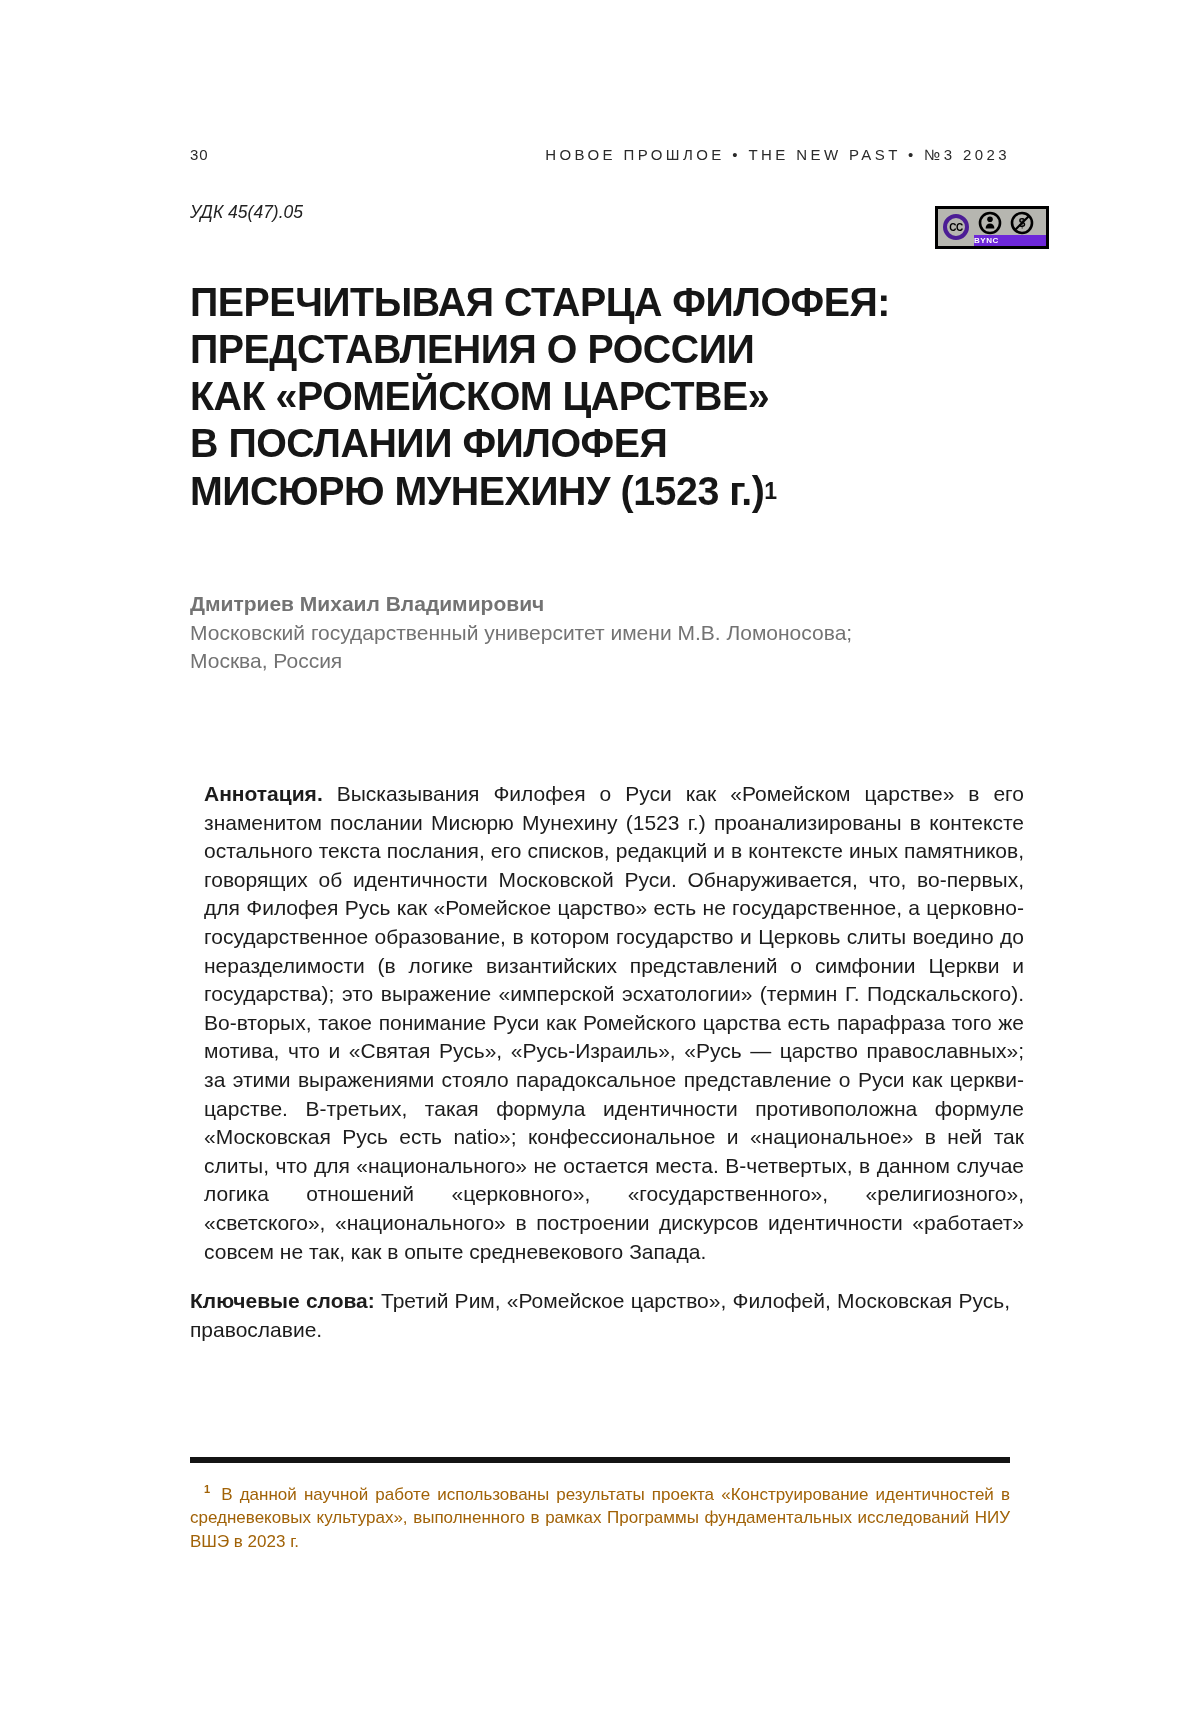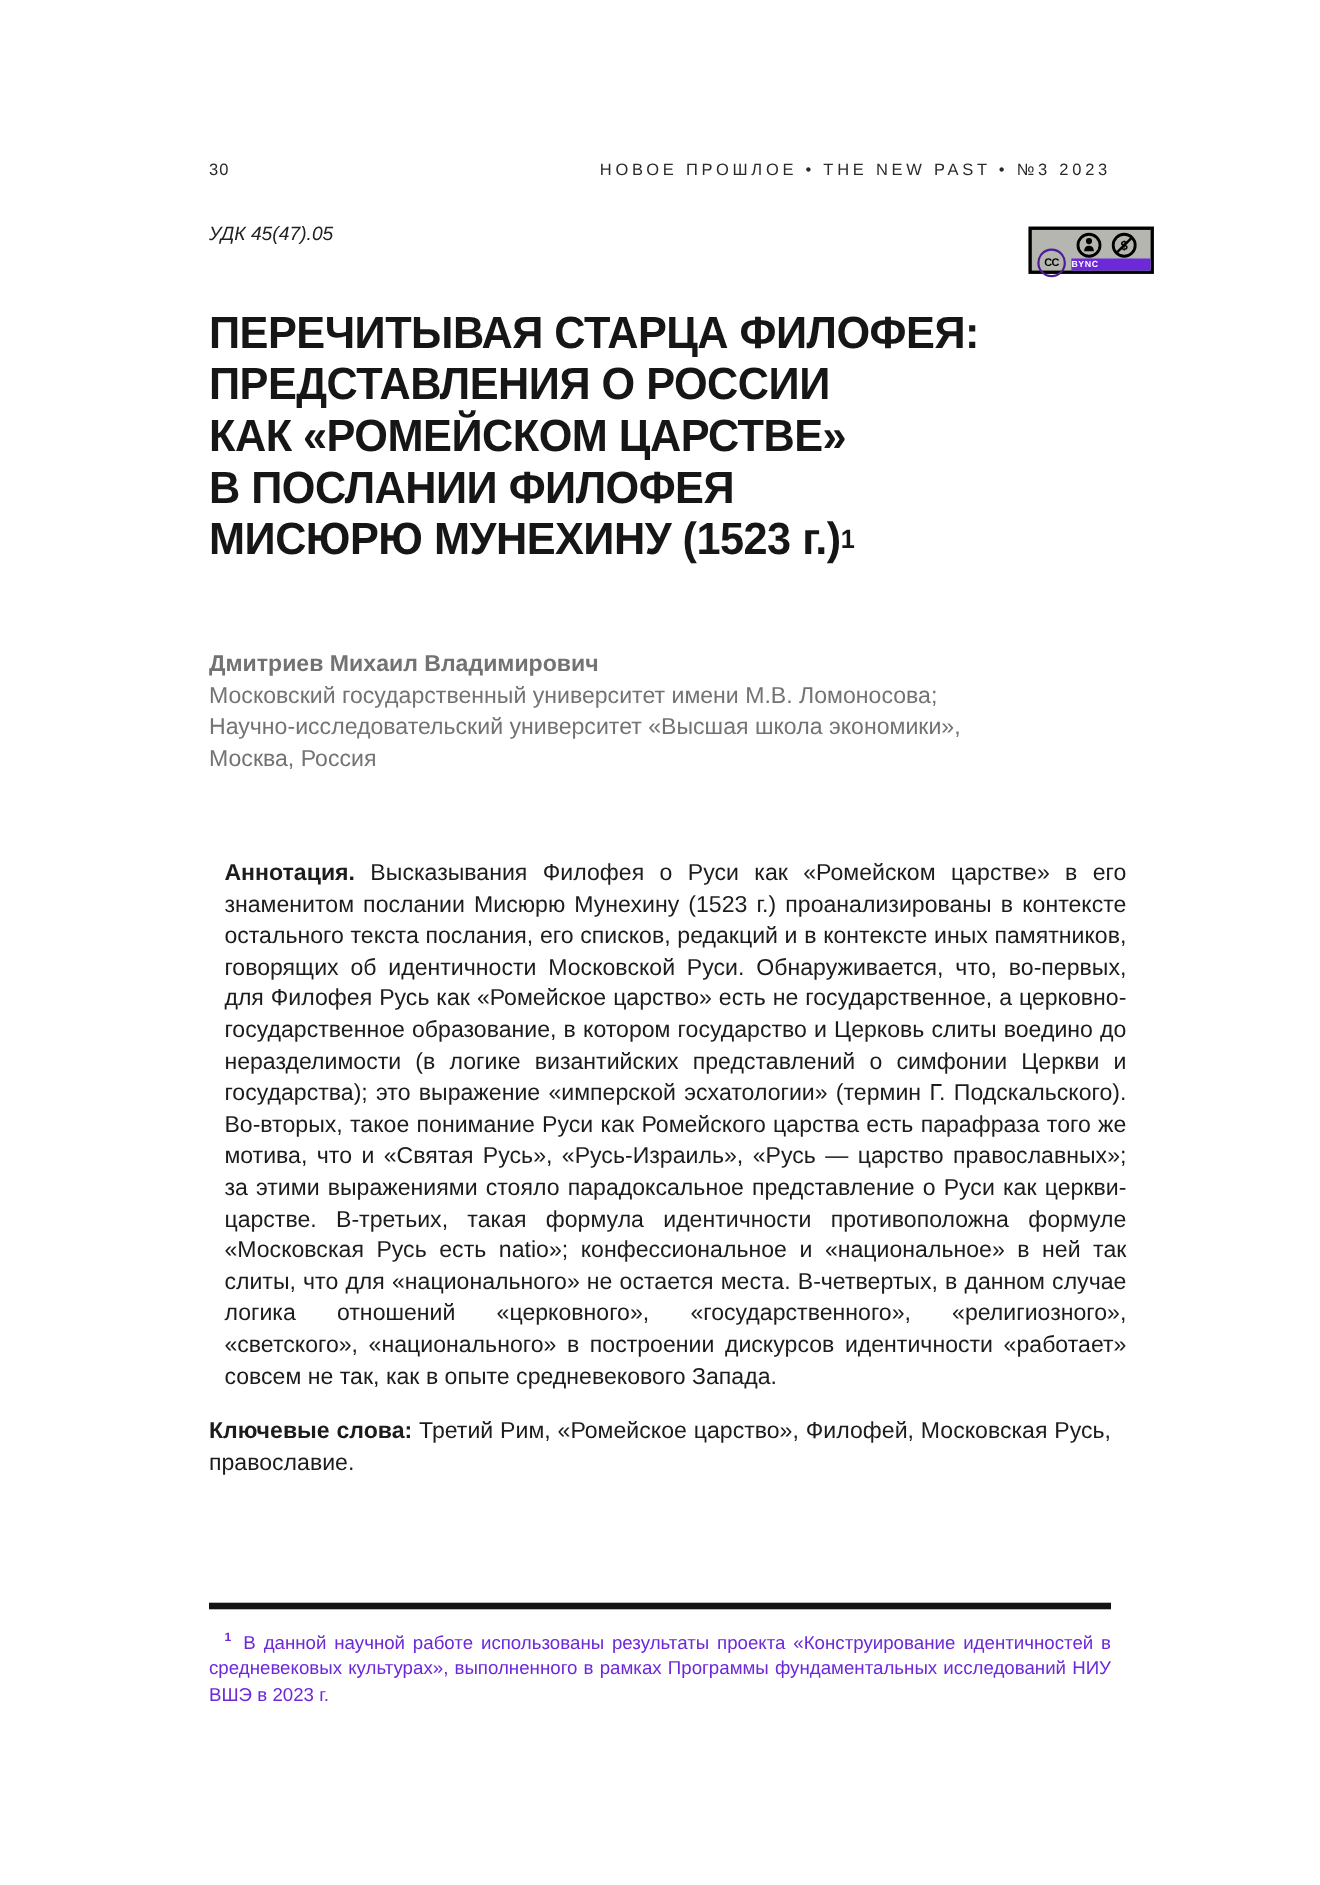--- a/index.html
+++ b/index.html
@@ -25,23 +25,23 @@
     font-style:italic;font-size:17.5px;line-height:28px;color:#222;
   }
 
   
   .cc-badge{
     position:absolute;left:935px;top:206px;width:114px;height:43px;
     background:#b6b6b0;border:3px solid #000;box-sizing:border-box;
   }
   .cc-circle{
     position:absolute;left:5px;top:5px;width:26px;height:26px;border-radius:50%;
-    border:2px solid #4c1d95;box-sizing:border-box;background:transparent;
+    border:4px solid #4c1d95;box-sizing:border-box;background:transparent;
     display:flex;align-items:center;justify-content:center;
-    font-size:10px;font-weight:bold;color:#000;letter-spacing:-0.5px;margin-top:12px;
+    font-size:10px;font-weight:bold;color:#000;letter-spacing:-0.5px;
   }
   .cc-badge svg{position:absolute;top:2px;}
   .icon-by{left:40px;}
   .icon-nc{left:72px;}
   .cc-strip{
     position:absolute;left:36px;right:0;bottom:0;height:11px;background:#6d28d9;
     display:flex;justify-content:flex-start;align-items:center;
   }
   .cc-strip span{color:#fff;font-size:8px;font-weight:bold;line-height:1;letter-spacing:0.5px;}
 
@@ -74,21 +74,21 @@
     font-size:21px;line-height:28.6px;text-align:justify;color:#1c1c1c;
   }
   .keywords .label{font-weight:bold;}
 
   
   .footnote-rule{
     position:absolute;left:190px;top:1457px;width:820px;height:6px;background:#141414;
   }
   .footnote{
     position:absolute;left:190px;top:1478px;width:820px;
-    font-size:17px;line-height:23.5px;text-align:justify;color:#6d28d9;
+    font-size:17px;line-height:23.5px;text-align:justify;color:#a16207;
     text-indent:14px;
   }
   .footnote sup{font-weight:bold;font-size:11px;margin-right:4px;}
 </style>
 </head>
 <body>
 
 <div class="page">
 
   <div class="running-head">
@@ -122,21 +122,20 @@
     <div class="t-line">ПЕРЕЧИТЫВАЯ СТАРЦА ФИЛОФЕЯ:</div>
     <div class="t-line">ПРЕДСТАВЛЕНИЯ О РОССИИ</div>
     <div class="t-line">КАК «РОМЕЙСКОМ ЦАРСТВЕ»</div>
     <div class="t-line">В ПОСЛАНИИ ФИЛОФЕЯ</div>
     <div class="t-line"><span>МИСЮРЮ МУНЕХИНУ (1523 г.)</span><sup>1</sup></div>
   </h1>
 
   <div class="author-block">
     <div class="author-name">Дмитриев Михаил Владимирович</div>
     <div>Московский государственный университет имени М.В. Ломоносова;</div>
-    <div>Научно-исследовательский университет «Высшая школа экономики»,</div>
     <div>Москва, Россия</div>
   </div>
 
   <p class="abstract" style="margin:14px;">
     <span class="label">Аннотация.</span>
     <span>Высказывания Филофея о Руси как «Ромейском царстве» в его знаменитом послании Мисюрю Мунехину (1523 г.) проанализированы в контексте остального текста послания, его списков, редакций и в контексте иных памятников, говорящих об идентичности Московской Руси. Обнаруживается, что, во-первых, для Филофея Русь как «Ромейское царство» есть не государственное, а церковно-государственное образование, в котором государство и Церковь слиты воедино до неразделимости (в логике византийских представлений о симфонии Церкви и государства); это выражение «имперской эсхатологии» (термин Г. Подскальского). Во-вторых, такое понимание Руси как Ромейского царства есть парафраза того же мотива, что и «Святая Русь», «Русь-Израиль», «Русь — царство православных»; за этими выражениями стояло парадоксальное представление о Руси как церкви-царстве. В-третьих, такая формула идентичности противоположна формуле «Московская Русь есть natio»; конфессиональное и «национальное» в ней так слиты, что для «национального» не остается места. В-четвертых, в данном случае логика отношений «церковного», «государственного», «религиозного», «светского», «национального» в построении дискурсов идентичности «работает» совсем не так, как в опыте средневекового Запада.</span>
   </p>
 
   <p class="keywords" style="margin:0;">
     <span class="label">Ключевые слова:</span>

